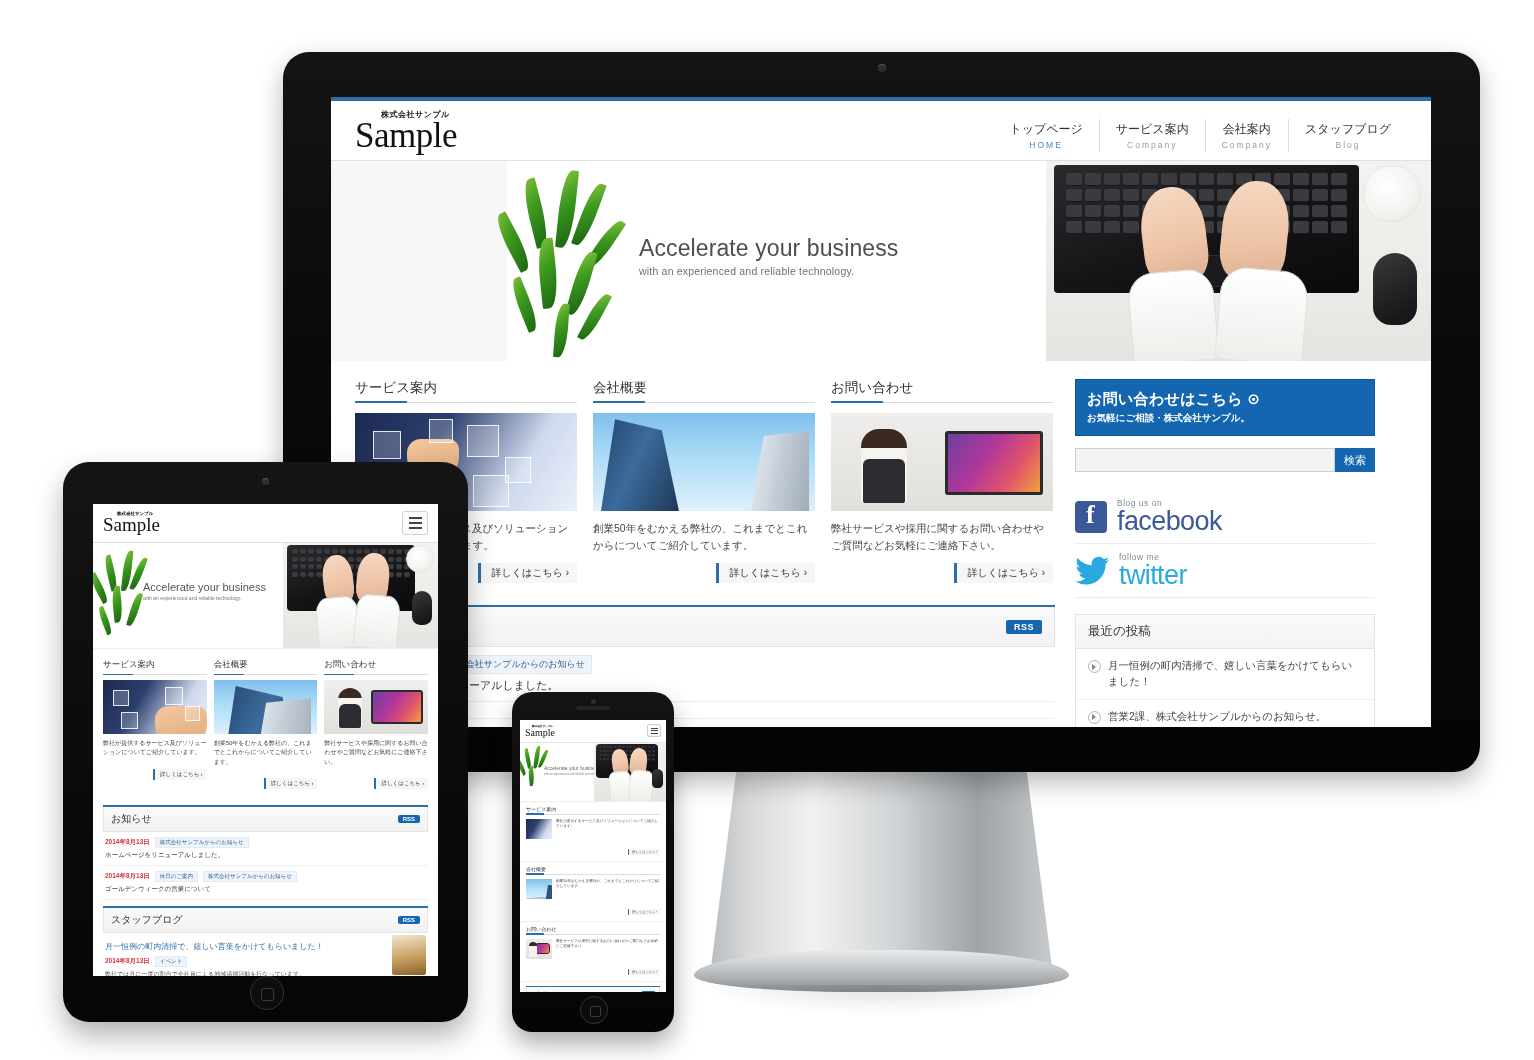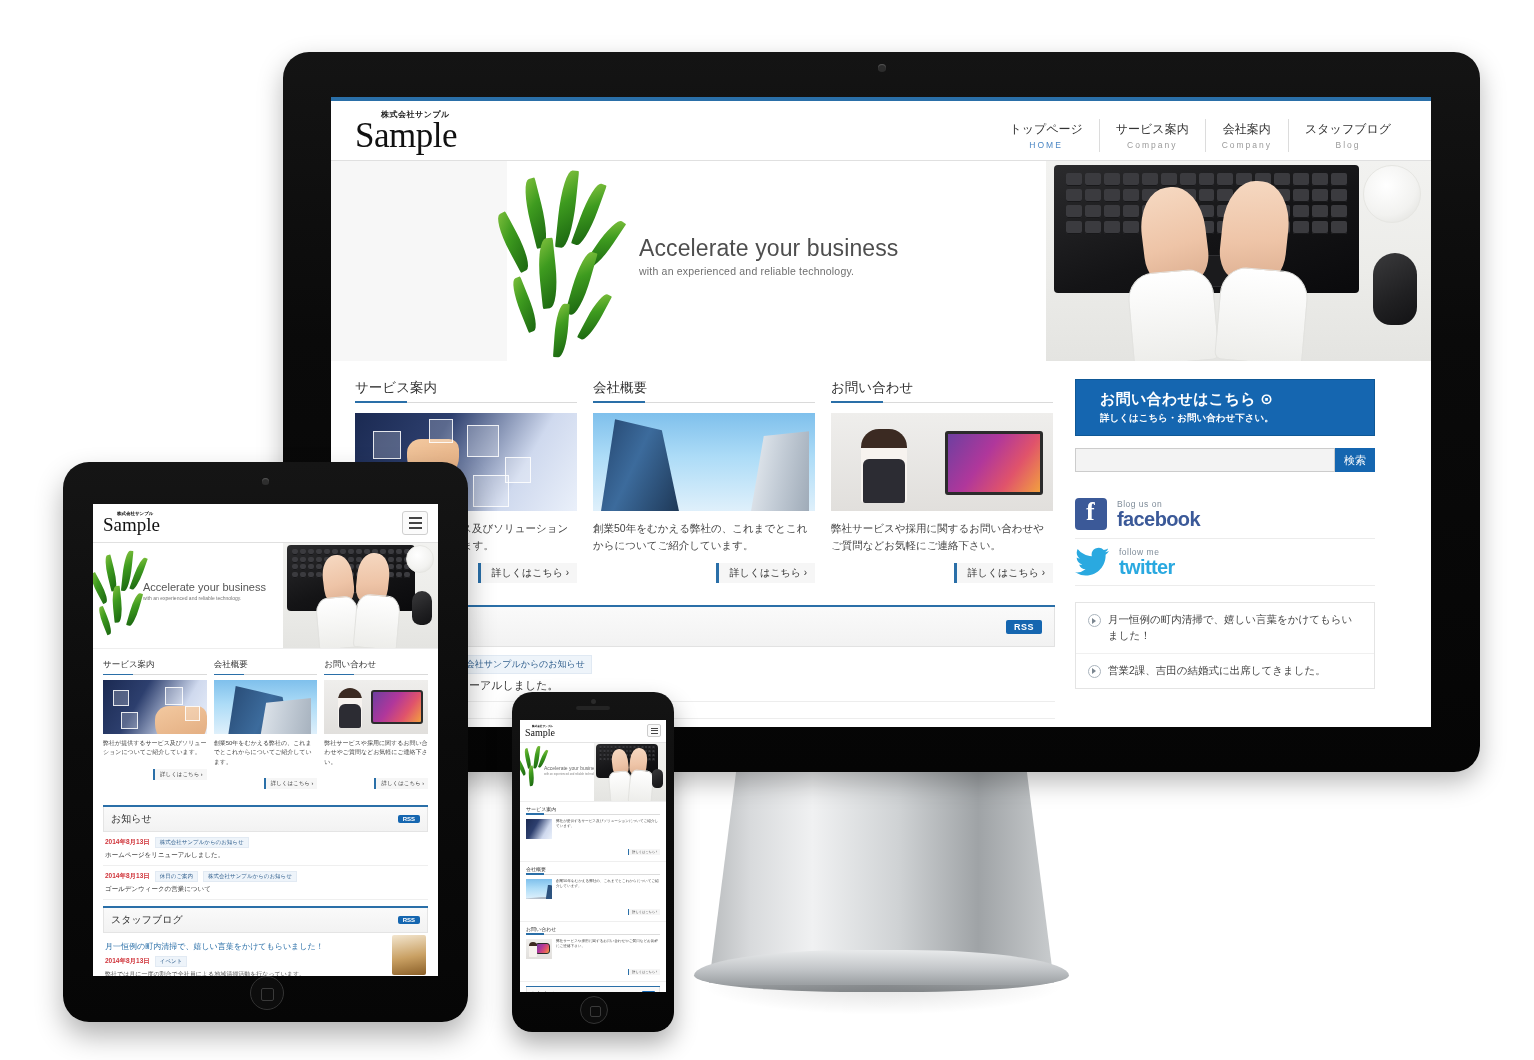--- a/index.html
+++ b/index.html
@@ -118,34 +118,34 @@
     padding:9px 12px;}
   .sec-title{font-size:16px;color:#333;}
   .rss{background:#1566b0;color:#fff;font-size:9px;font-weight:bold;padding:2px 8px;border-radius:2px;letter-spacing:.5px;}
   .news-item{padding:8px 2px 8px 2px;border-bottom:1px solid #ededed;}
   .news-meta{display:flex;align-items:center;gap:8px;}
   .news-date{color:#d0343a;font-size:11px;font-weight:bold;}
   .tag{background:#eef4fa;color:#33618f;font-size:9px;padding:2px 6px;border:1px solid #e0e9f3;}
   .news-title{font-size:11px;color:#333;margin-top:4px;}
 
   
-  .cta{background:#1566b0;color:#fff;padding:10px 24px;border:1px solid #0f5896;}
+  .cta{background:#1566b0;color:#fff;padding:10px 11px;border:1px solid #0f5896;}
   .cta-h{font-size:15px;font-weight:bold;letter-spacing:.3px;}
   .cta-s{font-size:9.5px;margin-top:3px;font-weight:bold;}
   .searchrow{display:flex;margin-top:12px;}
   .searchrow input{flex:1;height:22px;border:1px solid #ccc;background:#f3f3f3;font-size:11px;padding:0 6px;}
   .searchbtn{background:#1566b0;color:#fff;font-size:11px;border:none;padding:0 9px;cursor:pointer;}
   .social{margin-top:18px;}
   .sbadge{display:flex;align-items:center;gap:10px;padding:8px 0;border-bottom:1px solid #ececec;}
   .fb-sq{width:32px;height:32px;background:#3b5998;border-radius:4px;position:relative;}
   .fb-sq:after{content:"f";position:absolute;left:11px;top:-1px;color:#fff;font-size:26px;
     font-family:"Liberation Serif","DejaVu Serif",serif;font-weight:bold;}
   .tw-bird{width:34px;height:30px;position:relative;}
   .s-small{font-size:8.5px;color:#7f8c99;letter-spacing:.5px;}
-  .s-big{font-size:20px;font-weight:bold;color:#3b5998;letter-spacing:-.6px;line-height:1;}
+  .s-big{font-size:27px;font-weight:normal;color:#3b5998;letter-spacing:-.6px;line-height:1;}
   .s-big.tw{color:#2aa9e0;}
   .side-sec{margin-top:16px;border:1px solid #e4e4e4;}
   .side-sec-h{background:linear-gradient(180deg,#fbfbfb,#f3f3f3);padding:8px 12px;font-size:12.5px;color:#333;
     border-bottom:1px solid #e4e4e4;}
   .side-li{display:flex;gap:7px;padding:9px 12px;border-bottom:1px solid #f0f0f0;font-size:10.5px;
     color:#444;line-height:1.5;}
   .side-li:last-child{border-bottom:none;}
   .dot-arrow{flex:0 0 auto;width:11px;height:11px;border:1px solid #aab4bd;border-radius:50%;
     position:relative;margin-top:2px;}
   .dot-arrow:after{content:"";position:absolute;left:3px;top:2.5px;border-left:4px solid #7b8690;
@@ -421,21 +421,21 @@
                 
                 
               </div>
             </div>
 
           </div>
 
           <div class="col-right">
             <div class="cta">
               <div class="cta-h">お問い合わせはこちら ⊙</div>
-              <div class="cta-s">詳しくはこちら・お問い合わせ下さい。</div>
+              <div class="cta-s">お気軽にご相談・株式会社サンプル。</div>
             </div>
 
             <div class="searchrow">
               <input type="text" placeholder="" style="">
               <button class="searchbtn">検索</button>
             </div>
 
             <div class="social">
               <div class="sbadge">
                 <div class="fb-sq"></div>
@@ -451,27 +451,28 @@
                   </svg>
                 </div>
                 <div>
                   <div class="s-small">follow me</div>
                   <div class="s-big tw">twitter</div>
                 </div>
               </div>
             </div>
 
             <div class="side-sec">
+              <div class="side-sec-h">最近の投稿</div>
               <div class="side-li">
                 <span class="dot-arrow"></span>
                 <span>月一恒例の町内清掃で、嬉しい言葉をかけてもらいました！</span>
               </div>
               <div class="side-li">
                 <span class="dot-arrow"></span>
-                <span>営業2課、吉田の結婚式に出席してきました。</span>
+                <span>営業2課、株式会社サンプルからのお知らせ。</span>
               </div>
             </div>
           </div>
 
         </div>
       </div>
     </div>
   </div>
 
   <div class="tablet">

